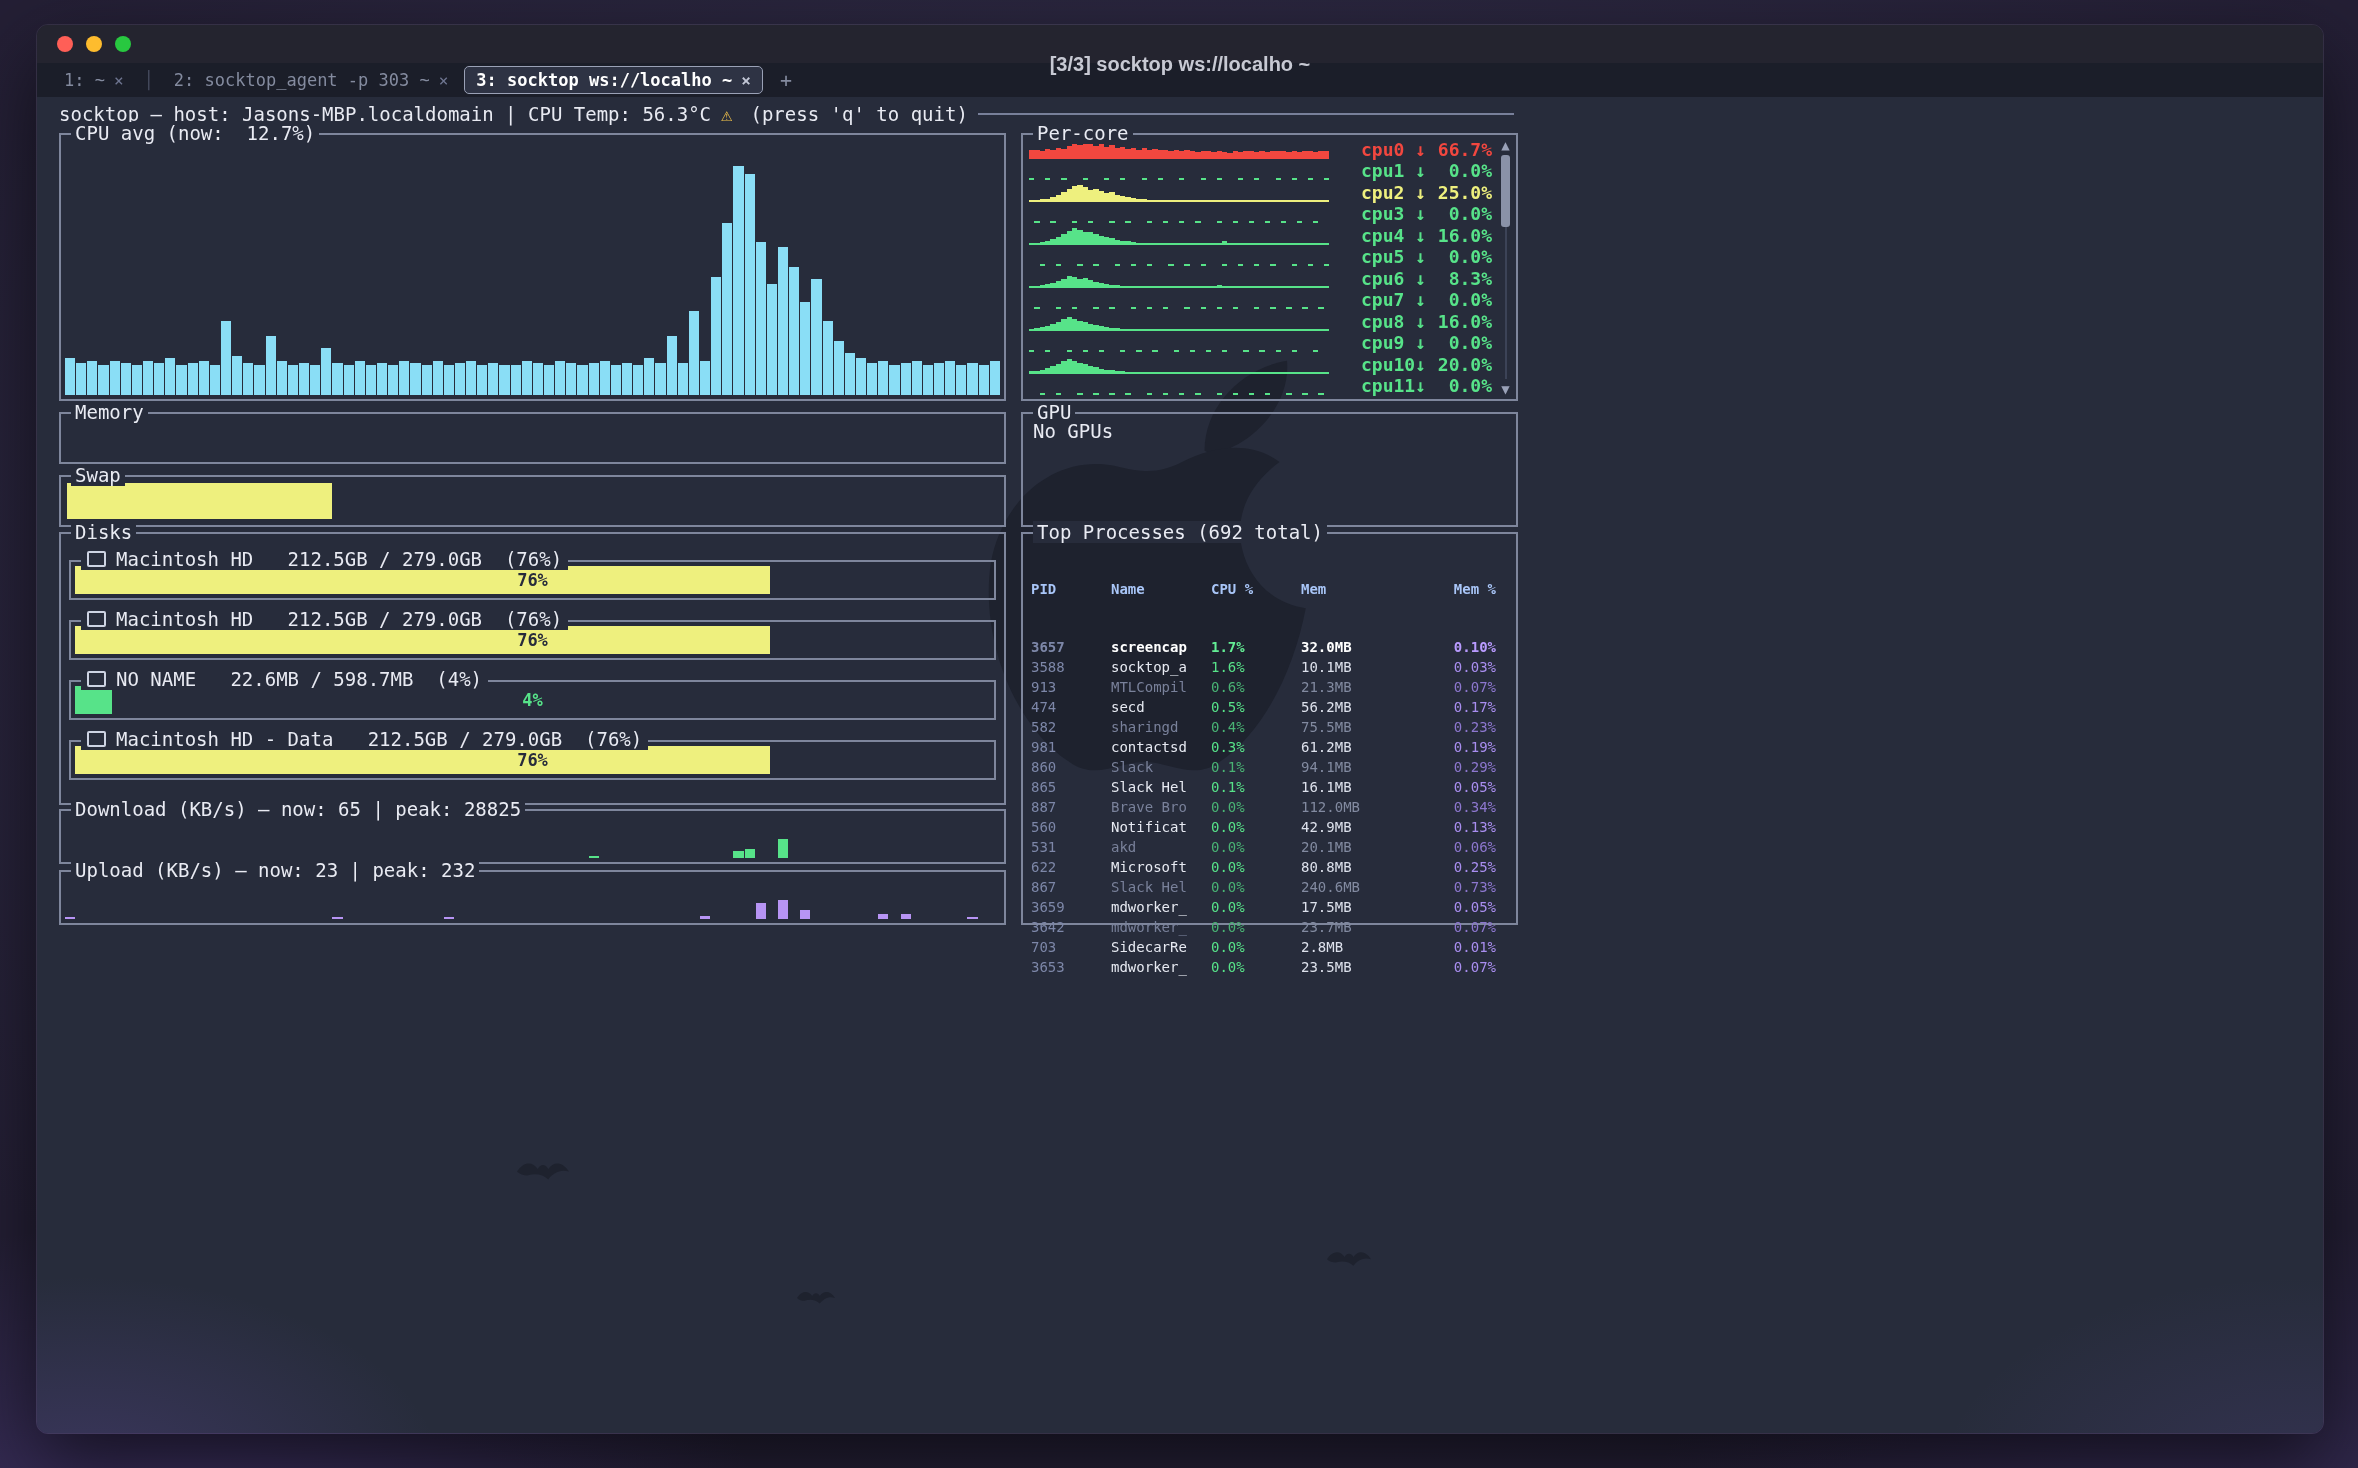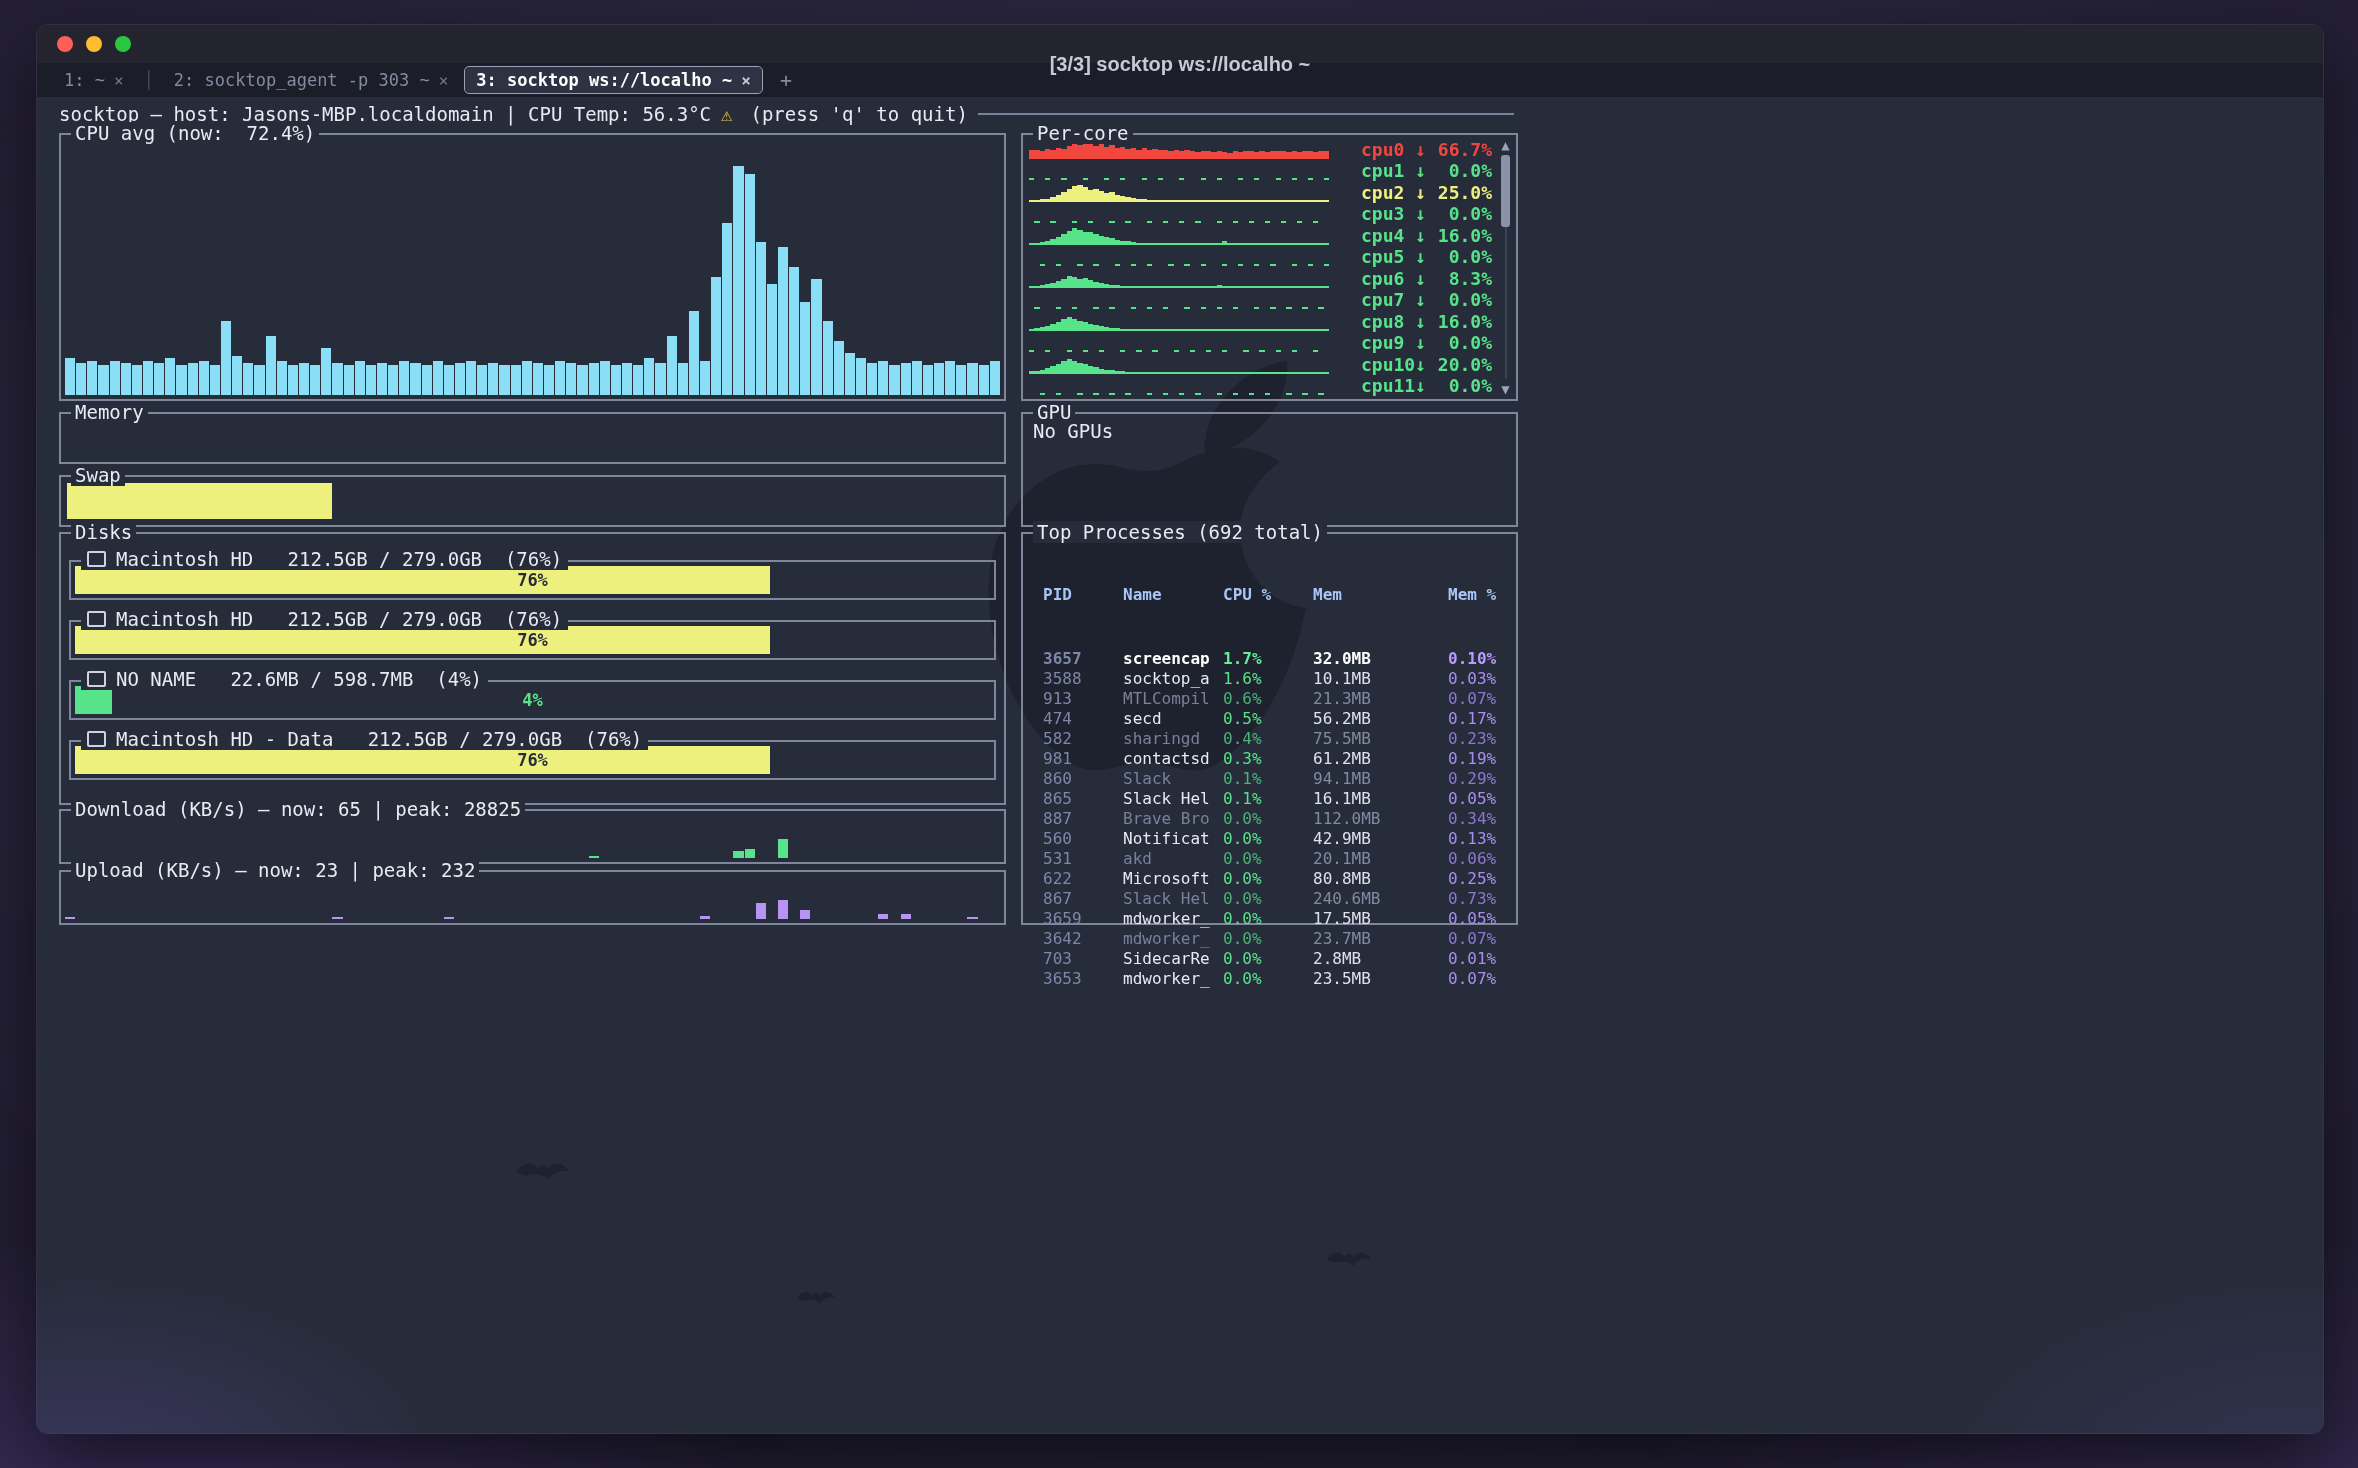--- a/index.html
+++ b/index.html
@@ -76,21 +76,21 @@
   .dicon{width:15px;height:12px;border:2px solid #cdd3e2;border-radius:2px;display:inline-block;}
   .diskbar{position:absolute;left:0;right:0;top:12px;height:36px;border:2px solid #7e869c;}
   .diskbar .fill{top:4px;bottom:4px;left:4px;}
   .diskbar .pct{position:absolute;left:0;right:0;top:50%;transform:translateY(-50%);text-align:center;font-size:17px;font-weight:bold;z-index:2;}
   
   .dl-panel{left:22px;top:712px;width:943px;height:51px;}
   .ul-panel{left:22px;top:773px;width:943px;height:51px;}
   .mini{top:12px;}
   
   .proc-panel{left:984px;top:435px;width:493px;height:389px;}
-  .proc-table{position:absolute;left:8px;right:8px;top:12px;bottom:4px;font-size:16px;margin-left:12px;}
+  .proc-table{position:absolute;left:8px;right:8px;top:12px;bottom:4px;font-size:14px;}
   .prow{display:grid;grid-template-columns:80px 100px 90px 135px 1fr;height:20px;line-height:20px;align-items:center;}
   .prow.phead{height:22px;margin-bottom:5px;}
   .prow .rr{text-align:right;padding-right:12px;}
   .prow.phead span{color:#a9c6f8;font-weight:bold;}
   .prow .c-pid{color:#7d87a8;}
   .prow.sel{font-weight:bold;}
   .prow.sel .c-name,.prow.sel .c-mem{color:#ffffff;}
   .prow.sel .c-cpu{color:#63ef95;}
   .prow.sel .c-mempct{color:#b99bff;}
   .prow.bright .c-name{color:#e7eaf2;}
@@ -141,21 +141,21 @@
           <path fill="#1e222e" d="M0,10 C5,2 12,2 16,8 C18,4 22,4 24,8 C28,2 35,2 40,10 C33,8 28,11 24,16 C20,12 14,11 8,13 C5,13 2,12 0,10 Z"></path>
         </svg><svg class="watermark" style="left:1290px;top:1150px" width="44" height="20" viewBox="0 0 40 16">
           <path fill="#1e222e" d="M0,10 C5,2 12,2 16,8 C18,4 22,4 24,8 C28,2 35,2 40,10 C33,8 28,11 24,16 C20,12 14,11 8,13 C5,13 2,12 0,10 Z"></path>
         </svg><svg class="watermark" style="left:760px;top:1190px" width="38" height="18" viewBox="0 0 40 16">
           <path fill="#1e222e" d="M0,10 C5,2 12,2 16,8 C18,4 22,4 24,8 C28,2 35,2 40,10 C33,8 28,11 24,16 C20,12 14,11 8,13 C5,13 2,12 0,10 Z"></path>
         </svg>
 
       <div class="hline"><span>socktop — host: Jasons-MBP.localdomain | CPU Temp: 56.3°C</span><span class="warn">⚠</span><span class="quit">(press 'q' to quit)</span><span class="rule"></span></div>
 
       <div class="panel cpu-panel">
-        <span class="ptitle">CPU avg (now:  72.4%)</span>
+        <span class="ptitle">CPU avg (now:  12.7%)</span>
         <div class="chart" id="cpuChart"><i style="height: max(15%, 2px); background: rgb(138, 222, 246);"></i><i style="height: max(13%, 2px); background: rgb(138, 222, 246);"></i><i style="height: max(14%, 2px); background: rgb(138, 222, 246);"></i><i style="height: max(12%, 2px); background: rgb(138, 222, 246);"></i><i style="height: max(14%, 2px); background: rgb(138, 222, 246);"></i><i style="height: max(13%, 2px); background: rgb(138, 222, 246);"></i><i style="height: max(12%, 2px); background: rgb(138, 222, 246);"></i><i style="height: max(14%, 2px); background: rgb(138, 222, 246);"></i><i style="height: max(13%, 2px); background: rgb(138, 222, 246);"></i><i style="height: max(15%, 2px); background: rgb(138, 222, 246);"></i><i style="height: max(12%, 2px); background: rgb(138, 222, 246);"></i><i style="height: max(13%, 2px); background: rgb(138, 222, 246);"></i><i style="height: max(14%, 2px); background: rgb(138, 222, 246);"></i><i style="height: max(12%, 2px); background: rgb(138, 222, 246);"></i><i style="height: max(30%, 2px); background: rgb(138, 222, 246);"></i><i style="height: max(16%, 2px); background: rgb(138, 222, 246);"></i><i style="height: max(13%, 2px); background: rgb(138, 222, 246);"></i><i style="height: max(12%, 2px); background: rgb(138, 222, 246);"></i><i style="height: max(24%, 2px); background: rgb(138, 222, 246);"></i><i style="height: max(14%, 2px); background: rgb(138, 222, 246);"></i><i style="height: max(12%, 2px); background: rgb(138, 222, 246);"></i><i style="height: max(13%, 2px); background: rgb(138, 222, 246);"></i><i style="height: max(12%, 2px); background: rgb(138, 222, 246);"></i><i style="height: max(19%, 2px); background: rgb(138, 222, 246);"></i><i style="height: max(13%, 2px); background: rgb(138, 222, 246);"></i><i style="height: max(12%, 2px); background: rgb(138, 222, 246);"></i><i style="height: max(14%, 2px); background: rgb(138, 222, 246);"></i><i style="height: max(12%, 2px); background: rgb(138, 222, 246);"></i><i style="height: max(13%, 2px); background: rgb(138, 222, 246);"></i><i style="height: max(12%, 2px); background: rgb(138, 222, 246);"></i><i style="height: max(14%, 2px); background: rgb(138, 222, 246);"></i><i style="height: max(13%, 2px); background: rgb(138, 222, 246);"></i><i style="height: max(12%, 2px); background: rgb(138, 222, 246);"></i><i style="height: max(14%, 2px); background: rgb(138, 222, 246);"></i><i style="height: max(12%, 2px); background: rgb(138, 222, 246);"></i><i style="height: max(13%, 2px); background: rgb(138, 222, 246);"></i><i style="height: max(14%, 2px); background: rgb(138, 222, 246);"></i><i style="height: max(12%, 2px); background: rgb(138, 222, 246);"></i><i style="height: max(13%, 2px); background: rgb(138, 222, 246);"></i><i style="height: max(12%, 2px); background: rgb(138, 222, 246);"></i><i style="height: max(12%, 2px); background: rgb(138, 222, 246);"></i><i style="height: max(14%, 2px); background: rgb(138, 222, 246);"></i><i style="height: max(13%, 2px); background: rgb(138, 222, 246);"></i><i style="height: max(12%, 2px); background: rgb(138, 222, 246);"></i><i style="height: max(14%, 2px); background: rgb(138, 222, 246);"></i><i style="height: max(13%, 2px); background: rgb(138, 222, 246);"></i><i style="height: max(12%, 2px); background: rgb(138, 222, 246);"></i><i style="height: max(13%, 2px); background: rgb(138, 222, 246);"></i><i style="height: max(14%, 2px); background: rgb(138, 222, 246);"></i><i style="height: max(12%, 2px); background: rgb(138, 222, 246);"></i><i style="height: max(13%, 2px); background: rgb(138, 222, 246);"></i><i style="height: max(12%, 2px); background: rgb(138, 222, 246);"></i><i style="height: max(15%, 2px); background: rgb(138, 222, 246);"></i><i style="height: max(13%, 2px); background: rgb(138, 222, 246);"></i><i style="height: max(24%, 2px); background: rgb(138, 222, 246);"></i><i style="height: max(13%, 2px); background: rgb(138, 222, 246);"></i><i style="height: max(34%, 2px); background: rgb(138, 222, 246);"></i><i style="height: max(14%, 2px); background: rgb(138, 222, 246);"></i><i style="height: max(48%, 2px); background: rgb(138, 222, 246);"></i><i style="height: max(70%, 2px); background: rgb(138, 222, 246);"></i><i style="height: max(93%, 2px); background: rgb(138, 222, 246);"></i><i style="height: max(90%, 2px); background: rgb(138, 222, 246);"></i><i style="height: max(62%, 2px); background: rgb(138, 222, 246);"></i><i style="height: max(45%, 2px); background: rgb(138, 222, 246);"></i><i style="height: max(60%, 2px); background: rgb(138, 222, 246);"></i><i style="height: max(52%, 2px); background: rgb(138, 222, 246);"></i><i style="height: max(38%, 2px); background: rgb(138, 222, 246);"></i><i style="height: max(47%, 2px); background: rgb(138, 222, 246);"></i><i style="height: max(30%, 2px); background: rgb(138, 222, 246);"></i><i style="height: max(22%, 2px); background: rgb(138, 222, 246);"></i><i style="height: max(17%, 2px); background: rgb(138, 222, 246);"></i><i style="height: max(15%, 2px); background: rgb(138, 222, 246);"></i><i style="height: max(13%, 2px); background: rgb(138, 222, 246);"></i><i style="height: max(14%, 2px); background: rgb(138, 222, 246);"></i><i style="height: max(12%, 2px); background: rgb(138, 222, 246);"></i><i style="height: max(13%, 2px); background: rgb(138, 222, 246);"></i><i style="height: max(14%, 2px); background: rgb(138, 222, 246);"></i><i style="height: max(12%, 2px); background: rgb(138, 222, 246);"></i><i style="height: max(13%, 2px); background: rgb(138, 222, 246);"></i><i style="height: max(14%, 2px); background: rgb(138, 222, 246);"></i><i style="height: max(12%, 2px); background: rgb(138, 222, 246);"></i><i style="height: max(13%, 2px); background: rgb(138, 222, 246);"></i><i style="height: max(12%, 2px); background: rgb(138, 222, 246);"></i><i style="height: max(14%, 2px); background: rgb(138, 222, 246);"></i></div>
       </div>
 
       <div class="panel percore">
         <span class="ptitle">Per-core</span>
         <div class="pc-rows" id="pcRows"><div class="pc-row"><div class="pc-spark"><i style="height: max(45%, 2px); background: rgb(242, 71, 63);"></i><i style="height: max(50%, 2px); background: rgb(242, 71, 63);"></i><i style="height: max(42%, 2px); background: rgb(242, 71, 63);"></i><i style="height: max(55%, 2px); background: rgb(242, 71, 63);"></i><i style="height: max(48%, 2px); background: rgb(242, 71, 63);"></i><i style="height: max(60%, 2px); background: rgb(242, 71, 63);"></i><i style="height: max(52%, 2px); background: rgb(242, 71, 63);"></i><i style="height: max(68%, 2px); background: rgb(242, 71, 63);"></i><i style="height: max(85%, 2px); background: rgb(242, 71, 63);"></i><i style="height: max(75%, 2px); background: rgb(242, 71, 63);"></i><i style="height: max(92%, 2px); background: rgb(242, 71, 63);"></i><i style="height: max(80%, 2px); background: rgb(242, 71, 63);"></i><i style="height: max(70%, 2px); background: rgb(242, 71, 63);"></i><i style="height: max(78%, 2px); background: rgb(242, 71, 63);"></i><i style="height: max(64%, 2px); background: rgb(242, 71, 63);"></i><i style="height: max(72%, 2px); background: rgb(242, 71, 63);"></i><i style="height: max(58%, 2px); background: rgb(242, 71, 63);"></i><i style="height: max(64%, 2px); background: rgb(242, 71, 63);"></i><i style="height: max(55%, 2px); background: rgb(242, 71, 63);"></i><i style="height: max(60%, 2px); background: rgb(242, 71, 63);"></i><i style="height: max(50%, 2px); background: rgb(242, 71, 63);"></i><i style="height: max(56%, 2px); background: rgb(242, 71, 63);"></i><i style="height: max(48%, 2px); background: rgb(242, 71, 63);"></i><i style="height: max(52%, 2px); background: rgb(242, 71, 63);"></i><i style="height: max(46%, 2px); background: rgb(242, 71, 63);"></i><i style="height: max(50%, 2px); background: rgb(242, 71, 63);"></i><i style="height: max(42%, 2px); background: rgb(242, 71, 63);"></i><i style="height: max(48%, 2px); background: rgb(242, 71, 63);"></i><i style="height: max(40%, 2px); background: rgb(242, 71, 63);"></i><i style="height: max(46%, 2px); background: rgb(242, 71, 63);"></i><i style="height: max(42%, 2px); background: rgb(242, 71, 63);"></i><i style="height: max(38%, 2px); background: rgb(242, 71, 63);"></i><i style="height: max(44%, 2px); background: rgb(242, 71, 63);"></i><i style="height: max(40%, 2px); background: rgb(242, 71, 63);"></i><i style="height: max(36%, 2px); background: rgb(242, 71, 63);"></i><i style="height: max(42%, 2px); background: rgb(242, 71, 63);"></i><i style="height: max(38%, 2px); background: rgb(242, 71, 63);"></i><i style="height: max(34%, 2px); background: rgb(242, 71, 63);"></i><i style="height: max(40%, 2px); background: rgb(242, 71, 63);"></i><i style="height: max(36%, 2px); background: rgb(242, 71, 63);"></i><i style="height: max(40%, 2px); background: rgb(242, 71, 63);"></i><i style="height: max(44%, 2px); background: rgb(242, 71, 63);"></i><i style="height: max(38%, 2px); background: rgb(242, 71, 63);"></i><i style="height: max(42%, 2px); background: rgb(242, 71, 63);"></i><i style="height: max(36%, 2px); background: rgb(242, 71, 63);"></i><i style="height: max(40%, 2px); background: rgb(242, 71, 63);"></i><i style="height: max(44%, 2px); background: rgb(242, 71, 63);"></i><i style="height: max(40%, 2px); background: rgb(242, 71, 63);"></i><i style="height: max(36%, 2px); background: rgb(242, 71, 63);"></i><i style="height: max(40%, 2px); background: rgb(242, 71, 63);"></i><i style="height: max(38%, 2px); background: rgb(242, 71, 63);"></i><i style="height: max(42%, 2px); background: rgb(242, 71, 63);"></i><i style="height: max(40%, 2px); background: rgb(242, 71, 63);"></i><i style="height: max(36%, 2px); background: rgb(242, 71, 63);"></i><i style="height: max(42%, 2px); background: rgb(242, 71, 63);"></i><i style="height: max(40%, 2px); background: rgb(242, 71, 63);"></i></div><div class="pc-label" style="color: rgb(242, 71, 63);"><span>cpu0 ↓</span><span class="pc-pct">66.7%</span></div></div><div class="pc-row"><div class="pc-spark"><i style="height: max(4%, 2px); background: rgb(87, 227, 137);"></i><i style="height: 0px;"></i><i style="height: 0px;"></i><i style="height: max(5%, 2px); background: rgb(87, 227, 137);"></i><i style="height: 0px;"></i><i style="height: 0px;"></i><i style="height: max(7%, 2px); background: rgb(87, 227, 137);"></i><i style="height: 0px;"></i><i style="height: 0px;"></i><i style="height: 0px;"></i><i style="height: max(6%, 2px); background: rgb(87, 227, 137);"></i><i style="height: 0px;"></i><i style="height: 0px;"></i><i style="height: 0px;"></i><i style="height: max(8%, 2px); background: rgb(87, 227, 137);"></i><i style="height: 0px;"></i><i style="height: 0px;"></i><i style="height: max(5%, 2px); background: rgb(87, 227, 137);"></i><i style="height: 0px;"></i><i style="height: 0px;"></i><i style="height: 0px;"></i><i style="height: max(6%, 2px); background: rgb(87, 227, 137);"></i><i style="height: 0px;"></i><i style="height: 0px;"></i><i style="height: max(4%, 2px); background: rgb(87, 227, 137);"></i><i style="height: 0px;"></i><i style="height: 0px;"></i><i style="height: 0px;"></i><i style="height: max(5%, 2px); background: rgb(87, 227, 137);"></i><i style="height: 0px;"></i><i style="height: 0px;"></i><i style="height: 0px;"></i><i style="height: max(5%, 2px); background: rgb(87, 227, 137);"></i><i style="height: 0px;"></i><i style="height: 0px;"></i><i style="height: max(6%, 2px); background: rgb(87, 227, 137);"></i><i style="height: 0px;"></i><i style="height: 0px;"></i><i style="height: 0px;"></i><i style="height: max(5%, 2px); background: rgb(87, 227, 137);"></i><i style="height: 0px;"></i><i style="height: 0px;"></i><i style="height: max(6%, 2px); background: rgb(87, 227, 137);"></i><i style="height: 0px;"></i><i style="height: 0px;"></i><i style="height: 0px;"></i><i style="height: max(5%, 2px); background: rgb(87, 227, 137);"></i><i style="height: 0px;"></i><i style="height: 0px;"></i><i style="height: max(4%, 2px); background: rgb(87, 227, 137);"></i><i style="height: 0px;"></i><i style="height: 0px;"></i><i style="height: max(6%, 2px); background: rgb(87, 227, 137);"></i><i style="height: 0px;"></i><i style="height: 0px;"></i><i style="height: max(5%, 2px); background: rgb(87, 227, 137);"></i></div><div class="pc-label" style="color: rgb(87, 227, 137);"><span>cpu1 ↓</span><span class="pc-pct">0.0%</span></div></div><div class="pc-row"><div class="pc-spark"><i style="height: max(8%, 2px); background: rgb(238, 240, 126);"></i><i style="height: max(10%, 2px); background: rgb(238, 240, 126);"></i><i style="height: max(14%, 2px); background: rgb(238, 240, 126);"></i><i style="height: max(18%, 2px); background: rgb(238, 240, 126);"></i><i style="height: max(26%, 2px); background: rgb(238, 240, 126);"></i><i style="height: max(36%, 2px); background: rgb(238, 240, 126);"></i><i style="height: max(50%, 2px); background: rgb(238, 240, 126);"></i><i style="height: max(66%, 2px); background: rgb(238, 240, 126);"></i><i style="height: max(82%, 2px); background: rgb(238, 240, 126);"></i><i style="height: max(90%, 2px); background: rgb(238, 240, 126);"></i><i style="height: max(76%, 2px); background: rgb(238, 240, 126);"></i><i style="height: max(62%, 2px); background: rgb(238, 240, 126);"></i><i style="height: max(68%, 2px); background: rgb(238, 240, 126);"></i><i style="height: max(55%, 2px); background: rgb(238, 240, 126);"></i><i style="height: max(46%, 2px); background: rgb(238, 240, 126);"></i><i style="height: max(50%, 2px); background: rgb(238, 240, 126);"></i><i style="height: max(38%, 2px); background: rgb(238, 240, 126);"></i><i style="height: max(30%, 2px); background: rgb(238, 240, 126);"></i><i style="height: max(25%, 2px); background: rgb(238, 240, 126);"></i><i style="height: max(20%, 2px); background: rgb(238, 240, 126);"></i><i style="height: max(16%, 2px); background: rgb(238, 240, 126);"></i><i style="height: max(13%, 2px); background: rgb(238, 240, 126);"></i><i style="height: max(11%, 2px); background: rgb(238, 240, 126);"></i><i style="height: max(9%, 2px); background: rgb(238, 240, 126);"></i><i style="height: max(11%, 2px); background: rgb(238, 240, 126);"></i><i style="height: max(8%, 2px); background: rgb(238, 240, 126);"></i><i style="height: max(7%, 2px); background: rgb(238, 240, 126);"></i><i style="height: max(9%, 2px); background: rgb(238, 240, 126);"></i><i style="height: max(6%, 2px); background: rgb(238, 240, 126);"></i><i style="height: max(7%, 2px); background: rgb(238, 240, 126);"></i><i style="height: max(5%, 2px); background: rgb(238, 240, 126);"></i><i style="height: max(6%, 2px); background: rgb(238, 240, 126);"></i><i style="height: max(8%, 2px); background: rgb(238, 240, 126);"></i><i style="height: max(5%, 2px); background: rgb(238, 240, 126);"></i><i style="height: max(6%, 2px); background: rgb(238, 240, 126);"></i><i style="height: max(4%, 2px); background: rgb(238, 240, 126);"></i><i style="height: max(5%, 2px); background: rgb(238, 240, 126);"></i><i style="height: max(6%, 2px); background: rgb(238, 240, 126);"></i><i style="height: max(4%, 2px); background: rgb(238, 240, 126);"></i><i style="height: max(5%, 2px); background: rgb(238, 240, 126);"></i><i style="height: max(4%, 2px); background: rgb(238, 240, 126);"></i><i style="height: max(5%, 2px); background: rgb(238, 240, 126);"></i><i style="height: max(3%, 2px); background: rgb(238, 240, 126);"></i><i style="height: max(4%, 2px); background: rgb(238, 240, 126);"></i><i style="height: max(5%, 2px); background: rgb(238, 240, 126);"></i><i style="height: max(3%, 2px); background: rgb(238, 240, 126);"></i><i style="height: max(4%, 2px); background: rgb(238, 240, 126);"></i><i style="height: max(3%, 2px); background: rgb(238, 240, 126);"></i><i style="height: max(4%, 2px); background: rgb(238, 240, 126);"></i><i style="height: max(5%, 2px); background: rgb(238, 240, 126);"></i><i style="height: max(4%, 2px); background: rgb(238, 240, 126);"></i><i style="height: max(3%, 2px); background: rgb(238, 240, 126);"></i><i style="height: max(4%, 2px); background: rgb(238, 240, 126);"></i><i style="height: max(3%, 2px); background: rgb(238, 240, 126);"></i><i style="height: max(4%, 2px); background: rgb(238, 240, 126);"></i><i style="height: max(5%, 2px); background: rgb(238, 240, 126);"></i></div><div class="pc-label" style="color: rgb(238, 240, 126);"><span>cpu2 ↓</span><span class="pc-pct">25.0%</span></div></div><div class="pc-row"><div class="pc-spark"><i style="height: 0px;"></i><i style="height: max(5%, 2px); background: rgb(87, 227, 137);"></i><i style="height: 0px;"></i><i style="height: 0px;"></i><i style="height: max(6%, 2px); background: rgb(87, 227, 137);"></i><i style="height: 0px;"></i><i style="height: 0px;"></i><i style="height: 0px;"></i><i style="height: max(7%, 2px); background: rgb(87, 227, 137);"></i><i style="height: 0px;"></i><i style="height: 0px;"></i><i style="height: max(5%, 2px); background: rgb(87, 227, 137);"></i><i style="height: 0px;"></i><i style="height: 0px;"></i><i style="height: 0px;"></i><i style="height: max(6%, 2px); background: rgb(87, 227, 137);"></i><i style="height: 0px;"></i><i style="height: 0px;"></i><i style="height: max(5%, 2px); background: rgb(87, 227, 137);"></i><i style="height: 0px;"></i><i style="height: 0px;"></i><i style="height: 0px;"></i><i style="height: max(7%, 2px); background: rgb(87, 227, 137);"></i><i style="height: 0px;"></i><i style="height: 0px;"></i><i style="height: max(5%, 2px); background: rgb(87, 227, 137);"></i><i style="height: 0px;"></i><i style="height: 0px;"></i><i style="height: max(6%, 2px); background: rgb(87, 227, 137);"></i><i style="height: 0px;"></i><i style="height: 0px;"></i><i style="height: max(5%, 2px); background: rgb(87, 227, 137);"></i><i style="height: 0px;"></i><i style="height: 0px;"></i><i style="height: 0px;"></i><i style="height: max(6%, 2px); background: rgb(87, 227, 137);"></i><i style="height: 0px;"></i><i style="height: 0px;"></i><i style="height: max(5%, 2px); background: rgb(87, 227, 137);"></i><i style="height: 0px;"></i><i style="height: 0px;"></i><i style="height: max(6%, 2px); background: rgb(87, 227, 137);"></i><i style="height: 0px;"></i><i style="height: 0px;"></i><i style="height: max(5%, 2px); background: rgb(87, 227, 137);"></i><i style="height: 0px;"></i><i style="height: 0px;"></i><i style="height: max(6%, 2px); background: rgb(87, 227, 137);"></i><i style="height: 0px;"></i><i style="height: 0px;"></i><i style="height: max(5%, 2px); background: rgb(87, 227, 137);"></i><i style="height: 0px;"></i><i style="height: 0px;"></i><i style="height: max(6%, 2px); background: rgb(87, 227, 137);"></i><i style="height: 0px;"></i><i style="height: 0px;"></i></div><div class="pc-label" style="color: rgb(87, 227, 137);"><span>cpu3 ↓</span><span class="pc-pct">0.0%</span></div></div><div class="pc-row"><div class="pc-spark"><i style="height: max(10%, 2px); background: rgb(87, 227, 137);"></i><i style="height: max(12%, 2px); background: rgb(87, 227, 137);"></i><i style="height: max(16%, 2px); background: rgb(87, 227, 137);"></i><i style="height: max(22%, 2px); background: rgb(87, 227, 137);"></i><i style="height: max(30%, 2px); background: rgb(87, 227, 137);"></i><i style="height: max(42%, 2px); background: rgb(87, 227, 137);"></i><i style="height: max(58%, 2px); background: rgb(87, 227, 137);"></i><i style="height: max(72%, 2px); background: rgb(87, 227, 137);"></i><i style="height: max(86%, 2px); background: rgb(87, 227, 137);"></i><i style="height: max(78%, 2px); background: rgb(87, 227, 137);"></i><i style="height: max(66%, 2px); background: rgb(87, 227, 137);"></i><i style="height: max(70%, 2px); background: rgb(87, 227, 137);"></i><i style="height: max(56%, 2px); background: rgb(87, 227, 137);"></i><i style="height: max(48%, 2px); background: rgb(87, 227, 137);"></i><i style="height: max(40%, 2px); background: rgb(87, 227, 137);"></i><i style="height: max(34%, 2px); background: rgb(87, 227, 137);"></i><i style="height: max(28%, 2px); background: rgb(87, 227, 137);"></i><i style="height: max(22%, 2px); background: rgb(87, 227, 137);"></i><i style="height: max(18%, 2px); background: rgb(87, 227, 137);"></i><i style="height: max(15%, 2px); background: rgb(87, 227, 137);"></i><i style="height: max(12%, 2px); background: rgb(87, 227, 137);"></i><i style="height: max(10%, 2px); background: rgb(87, 227, 137);"></i><i style="height: max(9%, 2px); background: rgb(87, 227, 137);"></i><i style="height: max(8%, 2px); background: rgb(87, 227, 137);"></i><i style="height: max(10%, 2px); background: rgb(87, 227, 137);"></i><i style="height: max(7%, 2px); background: rgb(87, 227, 137);"></i><i style="height: max(6%, 2px); background: rgb(87, 227, 137);"></i><i style="height: max(8%, 2px); background: rgb(87, 227, 137);"></i><i style="height: max(6%, 2px); background: rgb(87, 227, 137);"></i><i style="height: max(5%, 2px); background: rgb(87, 227, 137);"></i><i style="height: max(6%, 2px); background: rgb(87, 227, 137);"></i><i style="height: max(5%, 2px); background: rgb(87, 227, 137);"></i><i style="height: max(7%, 2px); background: rgb(87, 227, 137);"></i><i style="height: max(5%, 2px); background: rgb(87, 227, 137);"></i><i style="height: max(4%, 2px); background: rgb(87, 227, 137);"></i><i style="height: max(6%, 2px); background: rgb(87, 227, 137);"></i><i style="height: max(18%, 2px); background: rgb(87, 227, 137);"></i><i style="height: max(12%, 2px); background: rgb(87, 227, 137);"></i><i style="height: max(7%, 2px); background: rgb(87, 227, 137);"></i><i style="height: max(5%, 2px); background: rgb(87, 227, 137);"></i><i style="height: max(4%, 2px); background: rgb(87, 227, 137);"></i><i style="height: max(5%, 2px); background: rgb(87, 227, 137);"></i><i style="height: max(4%, 2px); background: rgb(87, 227, 137);"></i><i style="height: max(5%, 2px); background: rgb(87, 227, 137);"></i><i style="height: max(4%, 2px); background: rgb(87, 227, 137);"></i><i style="height: max(3%, 2px); background: rgb(87, 227, 137);"></i><i style="height: max(5%, 2px); background: rgb(87, 227, 137);"></i><i style="height: max(4%, 2px); background: rgb(87, 227, 137);"></i><i style="height: max(3%, 2px); background: rgb(87, 227, 137);"></i><i style="height: max(4%, 2px); background: rgb(87, 227, 137);"></i><i style="height: max(5%, 2px); background: rgb(87, 227, 137);"></i><i style="height: max(3%, 2px); background: rgb(87, 227, 137);"></i><i style="height: max(4%, 2px); background: rgb(87, 227, 137);"></i><i style="height: max(3%, 2px); background: rgb(87, 227, 137);"></i><i style="height: max(4%, 2px); background: rgb(87, 227, 137);"></i><i style="height: max(5%, 2px); background: rgb(87, 227, 137);"></i></div><div class="pc-label" style="color: rgb(87, 227, 137);"><span>cpu4 ↓</span><span class="pc-pct">16.0%</span></div></div><div class="pc-row"><div class="pc-spark"><i style="height: 0px;"></i><i style="height: 0px;"></i><i style="height: max(5%, 2px); background: rgb(87, 227, 137);"></i><i style="height: 0px;"></i><i style="height: 0px;"></i><i style="height: max(6%, 2px); background: rgb(87, 227, 137);"></i><i style="height: 0px;"></i><i style="height: 0px;"></i><i style="height: 0px;"></i><i style="height: max(5%, 2px); background: rgb(87, 227, 137);"></i><i style="height: 0px;"></i><i style="height: 0px;"></i><i style="height: max(7%, 2px); background: rgb(87, 227, 137);"></i><i style="height: 0px;"></i><i style="height: 0px;"></i><i style="height: 0px;"></i><i style="height: max(5%, 2px); background: rgb(87, 227, 137);"></i><i style="height: 0px;"></i><i style="height: 0px;"></i><i style="height: max(6%, 2px); background: rgb(87, 227, 137);"></i><i style="height: 0px;"></i><i style="height: 0px;"></i><i style="height: max(5%, 2px); background: rgb(87, 227, 137);"></i><i style="height: 0px;"></i><i style="height: 0px;"></i><i style="height: 0px;"></i><i style="height: max(6%, 2px); background: rgb(87, 227, 137);"></i><i style="height: 0px;"></i><i style="height: 0px;"></i><i style="height: max(5%, 2px); background: rgb(87, 227, 137);"></i><i style="height: 0px;"></i><i style="height: 0px;"></i><i style="height: max(6%, 2px); background: rgb(87, 227, 137);"></i><i style="height: 0px;"></i><i style="height: 0px;"></i><i style="height: 0px;"></i><i style="height: max(5%, 2px); background: rgb(87, 227, 137);"></i><i style="height: 0px;"></i><i style="height: 0px;"></i><i style="height: max(6%, 2px); background: rgb(87, 227, 137);"></i><i style="height: 0px;"></i><i style="height: 0px;"></i><i style="height: max(5%, 2px); background: rgb(87, 227, 137);"></i><i style="height: 0px;"></i><i style="height: 0px;"></i><i style="height: max(6%, 2px); background: rgb(87, 227, 137);"></i><i style="height: 0px;"></i><i style="height: 0px;"></i><i style="height: 0px;"></i><i style="height: max(5%, 2px); background: rgb(87, 227, 137);"></i><i style="height: 0px;"></i><i style="height: 0px;"></i><i style="height: max(6%, 2px); background: rgb(87, 227, 137);"></i><i style="height: 0px;"></i><i style="height: 0px;"></i><i style="height: max(5%, 2px); background: rgb(87, 227, 137);"></i></div><div class="pc-label" style="color: rgb(87, 227, 137);"><span>cpu5 ↓</span><span class="pc-pct">0.0%</span></div></div><div class="pc-row"><div class="pc-spark"><i style="height: max(8%, 2px); background: rgb(87, 227, 137);"></i><i style="height: max(10%, 2px); background: rgb(87, 227, 137);"></i><i style="height: max(13%, 2px); background: rgb(87, 227, 137);"></i><i style="height: max(18%, 2px); background: rgb(87, 227, 137);"></i><i style="height: max(26%, 2px); background: rgb(87, 227, 137);"></i><i style="height: max(36%, 2px); background: rgb(87, 227, 137);"></i><i style="height: max(48%, 2px); background: rgb(87, 227, 137);"></i><i style="height: max(62%, 2px); background: rgb(87, 227, 137);"></i><i style="height: max(56%, 2px); background: rgb(87, 227, 137);"></i><i style="height: max(46%, 2px); background: rgb(87, 227, 137);"></i><i style="height: max(50%, 2px); background: rgb(87, 227, 137);"></i><i style="height: max(40%, 2px); background: rgb(87, 227, 137);"></i><i style="height: max(32%, 2px); background: rgb(87, 227, 137);"></i><i style="height: max(26%, 2px); background: rgb(87, 227, 137);"></i><i style="height: max(20%, 2px); background: rgb(87, 227, 137);"></i><i style="height: max(16%, 2px); background: rgb(87, 227, 137);"></i><i style="height: max(13%, 2px); background: rgb(87, 227, 137);"></i><i style="height: max(11%, 2px); background: rgb(87, 227, 137);"></i><i style="height: max(9%, 2px); background: rgb(87, 227, 137);"></i><i style="height: max(8%, 2px); background: rgb(87, 227, 137);"></i><i style="height: max(7%, 2px); background: rgb(87, 227, 137);"></i><i style="height: max(8%, 2px); background: rgb(87, 227, 137);"></i><i style="height: max(6%, 2px); background: rgb(87, 227, 137);"></i><i style="height: max(5%, 2px); background: rgb(87, 227, 137);"></i><i style="height: max(6%, 2px); background: rgb(87, 227, 137);"></i><i style="height: max(5%, 2px); background: rgb(87, 227, 137);"></i><i style="height: max(4%, 2px); background: rgb(87, 227, 137);"></i><i style="height: max(5%, 2px); background: rgb(87, 227, 137);"></i><i style="height: max(6%, 2px); background: rgb(87, 227, 137);"></i><i style="height: max(4%, 2px); background: rgb(87, 227, 137);"></i><i style="height: max(5%, 2px); background: rgb(87, 227, 137);"></i><i style="height: max(4%, 2px); background: rgb(87, 227, 137);"></i><i style="height: max(3%, 2px); background: rgb(87, 227, 137);"></i><i style="height: max(4%, 2px); background: rgb(87, 227, 137);"></i><i style="height: max(5%, 2px); background: rgb(87, 227, 137);"></i><i style="height: max(12%, 2px); background: rgb(87, 227, 137);"></i><i style="height: max(8%, 2px); background: rgb(87, 227, 137);"></i><i style="height: max(5%, 2px); background: rgb(87, 227, 137);"></i><i style="height: max(4%, 2px); background: rgb(87, 227, 137);"></i><i style="height: max(3%, 2px); background: rgb(87, 227, 137);"></i><i style="height: max(4%, 2px); background: rgb(87, 227, 137);"></i><i style="height: max(3%, 2px); background: rgb(87, 227, 137);"></i><i style="height: max(4%, 2px); background: rgb(87, 227, 137);"></i><i style="height: max(3%, 2px); background: rgb(87, 227, 137);"></i><i style="height: max(4%, 2px); background: rgb(87, 227, 137);"></i><i style="height: max(5%, 2px); background: rgb(87, 227, 137);"></i><i style="height: max(3%, 2px); background: rgb(87, 227, 137);"></i><i style="height: max(4%, 2px); background: rgb(87, 227, 137);"></i><i style="height: max(3%, 2px); background: rgb(87, 227, 137);"></i><i style="height: max(4%, 2px); background: rgb(87, 227, 137);"></i><i style="height: max(3%, 2px); background: rgb(87, 227, 137);"></i><i style="height: max(4%, 2px); background: rgb(87, 227, 137);"></i><i style="height: max(5%, 2px); background: rgb(87, 227, 137);"></i><i style="height: max(3%, 2px); background: rgb(87, 227, 137);"></i><i style="height: max(4%, 2px); background: rgb(87, 227, 137);"></i><i style="height: max(3%, 2px); background: rgb(87, 227, 137);"></i></div><div class="pc-label" style="color: rgb(87, 227, 137);"><span>cpu6 ↓</span><span class="pc-pct">8.3%</span></div></div><div class="pc-row"><div class="pc-spark"><i style="height: 0px;"></i><i style="height: max(6%, 2px); background: rgb(87, 227, 137);"></i><i style="height: 0px;"></i><i style="height: 0px;"></i><i style="height: 0px;"></i><i style="height: max(5%, 2px); background: rgb(87, 227, 137);"></i><i style="height: 0px;"></i><i style="height: 0px;"></i><i style="height: max(6%, 2px); background: rgb(87, 227, 137);"></i><i style="height: 0px;"></i><i style="height: 0px;"></i><i style="height: 0px;"></i><i style="height: max(5%, 2px); background: rgb(87, 227, 137);"></i><i style="height: 0px;"></i><i style="height: 0px;"></i><i style="height: max(6%, 2px); background: rgb(87, 227, 137);"></i><i style="height: 0px;"></i><i style="height: 0px;"></i><i style="height: 0px;"></i><i style="height: max(5%, 2px); background: rgb(87, 227, 137);"></i><i style="height: 0px;"></i><i style="height: 0px;"></i><i style="height: max(6%, 2px); background: rgb(87, 227, 137);"></i><i style="height: 0px;"></i><i style="height: 0px;"></i><i style="height: max(5%, 2px); background: rgb(87, 227, 137);"></i><i style="height: 0px;"></i><i style="height: 0px;"></i><i style="height: 0px;"></i><i style="height: max(6%, 2px); background: rgb(87, 227, 137);"></i><i style="height: 0px;"></i><i style="height: 0px;"></i><i style="height: max(5%, 2px); background: rgb(87, 227, 137);"></i><i style="height: 0px;"></i><i style="height: 0px;"></i><i style="height: max(6%, 2px); background: rgb(87, 227, 137);"></i><i style="height: 0px;"></i><i style="height: 0px;"></i><i style="height: max(5%, 2px); background: rgb(87, 227, 137);"></i><i style="height: 0px;"></i><i style="height: 0px;"></i><i style="height: 0px;"></i><i style="height: max(6%, 2px); background: rgb(87, 227, 137);"></i><i style="height: 0px;"></i><i style="height: 0px;"></i><i style="height: max(5%, 2px); background: rgb(87, 227, 137);"></i><i style="height: 0px;"></i><i style="height: 0px;"></i><i style="height: max(6%, 2px); background: rgb(87, 227, 137);"></i><i style="height: 0px;"></i><i style="height: 0px;"></i><i style="height: max(5%, 2px); background: rgb(87, 227, 137);"></i><i style="height: 0px;"></i><i style="height: 0px;"></i><i style="height: max(6%, 2px); background: rgb(87, 227, 137);"></i><i style="height: 0px;"></i></div><div class="pc-label" style="color: rgb(87, 227, 137);"><span>cpu7 ↓</span><span class="pc-pct">0.0%</span></div></div><div class="pc-row"><div class="pc-spark"><i style="height: max(10%, 2px); background: rgb(87, 227, 137);"></i><i style="height: max(13%, 2px); background: rgb(87, 227, 137);"></i><i style="height: max(17%, 2px); background: rgb(87, 227, 137);"></i><i style="height: max(24%, 2px); background: rgb(87, 227, 137);"></i><i style="height: max(34%, 2px); background: rgb(87, 227, 137);"></i><i style="height: max(46%, 2px); background: rgb(87, 227, 137);"></i><i style="height: max(60%, 2px); background: rgb(87, 227, 137);"></i><i style="height: max(70%, 2px); background: rgb(87, 227, 137);"></i><i style="height: max(62%, 2px); background: rgb(87, 227, 137);"></i><i style="height: max(52%, 2px); background: rgb(87, 227, 137);"></i><i style="height: max(44%, 2px); background: rgb(87, 227, 137);"></i><i style="height: max(36%, 2px); background: rgb(87, 227, 137);"></i><i style="height: max(30%, 2px); background: rgb(87, 227, 137);"></i><i style="height: max(24%, 2px); background: rgb(87, 227, 137);"></i><i style="height: max(19%, 2px); background: rgb(87, 227, 137);"></i><i style="height: max(15%, 2px); background: rgb(87, 227, 137);"></i><i style="height: max(12%, 2px); background: rgb(87, 227, 137);"></i><i style="height: max(10%, 2px); background: rgb(87, 227, 137);"></i><i style="height: max(8%, 2px); background: rgb(87, 227, 137);"></i><i style="height: max(7%, 2px); background: rgb(87, 227, 137);"></i><i style="height: max(8%, 2px); background: rgb(87, 227, 137);"></i><i style="height: max(6%, 2px); background: rgb(87, 227, 137);"></i><i style="height: max(5%, 2px); background: rgb(87, 227, 137);"></i><i style="height: max(8%, 2px); background: rgb(87, 227, 137);"></i><i style="height: max(4%, 2px); background: rgb(87, 227, 137);"></i><i style="height: max(6%, 2px); background: rgb(87, 227, 137);"></i><i style="height: max(10%, 2px); background: rgb(87, 227, 137);"></i><i style="height: max(4%, 2px); background: rgb(87, 227, 137);"></i><i style="height: max(6%, 2px); background: rgb(87, 227, 137);"></i><i style="height: max(3%, 2px); background: rgb(87, 227, 137);"></i><i style="height: max(8%, 2px); background: rgb(87, 227, 137);"></i><i style="height: max(4%, 2px); background: rgb(87, 227, 137);"></i><i style="height: max(3%, 2px); background: rgb(87, 227, 137);"></i><i style="height: max(6%, 2px); background: rgb(87, 227, 137);"></i><i style="height: max(4%, 2px); background: rgb(87, 227, 137);"></i><i style="height: max(8%, 2px); background: rgb(87, 227, 137);"></i><i style="height: max(3%, 2px); background: rgb(87, 227, 137);"></i><i style="height: max(5%, 2px); background: rgb(87, 227, 137);"></i><i style="height: max(8%, 2px); background: rgb(87, 227, 137);"></i><i style="height: max(4%, 2px); background: rgb(87, 227, 137);"></i><i style="height: max(3%, 2px); background: rgb(87, 227, 137);"></i><i style="height: max(6%, 2px); background: rgb(87, 227, 137);"></i><i style="height: max(4%, 2px); background: rgb(87, 227, 137);"></i><i style="height: max(8%, 2px); background: rgb(87, 227, 137);"></i><i style="height: max(4%, 2px); background: rgb(87, 227, 137);"></i><i style="height: max(3%, 2px); background: rgb(87, 227, 137);"></i><i style="height: max(6%, 2px); background: rgb(87, 227, 137);"></i><i style="height: max(3%, 2px); background: rgb(87, 227, 137);"></i><i style="height: max(8%, 2px); background: rgb(87, 227, 137);"></i><i style="height: max(4%, 2px); background: rgb(87, 227, 137);"></i><i style="height: max(3%, 2px); background: rgb(87, 227, 137);"></i><i style="height: max(6%, 2px); background: rgb(87, 227, 137);"></i><i style="height: max(4%, 2px); background: rgb(87, 227, 137);"></i><i style="height: max(3%, 2px); background: rgb(87, 227, 137);"></i><i style="height: max(8%, 2px); background: rgb(87, 227, 137);"></i><i style="height: max(4%, 2px); background: rgb(87, 227, 137);"></i></div><div class="pc-label" style="color: rgb(87, 227, 137);"><span>cpu8 ↓</span><span class="pc-pct">16.0%</span></div></div><div class="pc-row"><div class="pc-spark"><i style="height: max(5%, 2px); background: rgb(87, 227, 137);"></i><i style="height: 0px;"></i><i style="height: 0px;"></i><i style="height: max(6%, 2px); background: rgb(87, 227, 137);"></i><i style="height: 0px;"></i><i style="height: 0px;"></i><i style="height: 0px;"></i><i style="height: max(5%, 2px); background: rgb(87, 227, 137);"></i><i style="height: 0px;"></i><i style="height: 0px;"></i><i style="height: max(6%, 2px); background: rgb(87, 227, 137);"></i><i style="height: 0px;"></i><i style="height: 0px;"></i><i style="height: max(5%, 2px); background: rgb(87, 227, 137);"></i><i style="height: 0px;"></i><i style="height: 0px;"></i><i style="height: 0px;"></i><i style="height: max(6%, 2px); background: rgb(87, 227, 137);"></i><i style="height: 0px;"></i><i style="height: 0px;"></i><i style="height: max(5%, 2px); background: rgb(87, 227, 137);"></i><i style="height: 0px;"></i><i style="height: 0px;"></i><i style="height: max(6%, 2px); background: rgb(87, 227, 137);"></i><i style="height: 0px;"></i><i style="height: 0px;"></i><i style="height: 0px;"></i><i style="height: max(5%, 2px); background: rgb(87, 227, 137);"></i><i style="height: 0px;"></i><i style="height: 0px;"></i><i style="height: max(6%, 2px); background: rgb(87, 227, 137);"></i><i style="height: 0px;"></i><i style="height: 0px;"></i><i style="height: max(5%, 2px); background: rgb(87, 227, 137);"></i><i style="height: 0px;"></i><i style="height: 0px;"></i><i style="height: max(6%, 2px); background: rgb(87, 227, 137);"></i><i style="height: 0px;"></i><i style="height: 0px;"></i><i style="height: 0px;"></i><i style="height: max(5%, 2px); background: rgb(87, 227, 137);"></i><i style="height: 0px;"></i><i style="height: 0px;"></i><i style="height: max(6%, 2px); background: rgb(87, 227, 137);"></i><i style="height: 0px;"></i><i style="height: 0px;"></i><i style="height: max(5%, 2px); background: rgb(87, 227, 137);"></i><i style="height: 0px;"></i><i style="height: 0px;"></i><i style="height: max(6%, 2px); background: rgb(87, 227, 137);"></i><i style="height: 0px;"></i><i style="height: 0px;"></i><i style="height: 0px;"></i><i style="height: max(5%, 2px); background: rgb(87, 227, 137);"></i><i style="height: 0px;"></i><i style="height: 0px;"></i></div><div class="pc-label" style="color: rgb(87, 227, 137);"><span>cpu9 ↓</span><span class="pc-pct">0.0%</span></div></div><div class="pc-row"><div class="pc-spark"><i style="height: max(12%, 2px); background: rgb(87, 227, 137);"></i><i style="height: max(15%, 2px); background: rgb(87, 227, 137);"></i><i style="height: max(20%, 2px); background: rgb(87, 227, 137);"></i><i style="height: max(28%, 2px); background: rgb(87, 227, 137);"></i><i style="height: max(38%, 2px); background: rgb(87, 227, 137);"></i><i style="height: max(52%, 2px); background: rgb(87, 227, 137);"></i><i style="height: max(66%, 2px); background: rgb(87, 227, 137);"></i><i style="height: max(78%, 2px); background: rgb(87, 227, 137);"></i><i style="height: max(68%, 2px); background: rgb(87, 227, 137);"></i><i style="height: max(58%, 2px); background: rgb(87, 227, 137);"></i><i style="height: max(48%, 2px); background: rgb(87, 227, 137);"></i><i style="height: max(40%, 2px); background: rgb(87, 227, 137);"></i><i style="height: max(32%, 2px); background: rgb(87, 227, 137);"></i><i style="height: max(26%, 2px); background: rgb(87, 227, 137);"></i><i style="height: max(21%, 2px); background: rgb(87, 227, 137);"></i><i style="height: max(17%, 2px); background: rgb(87, 227, 137);"></i><i style="height: max(14%, 2px); background: rgb(87, 227, 137);"></i><i style="height: max(11%, 2px); background: rgb(87, 227, 137);"></i><i style="height: max(9%, 2px); background: rgb(87, 227, 137);"></i><i style="height: max(8%, 2px); background: rgb(87, 227, 137);"></i><i style="height: max(7%, 2px); background: rgb(87, 227, 137);"></i><i style="height: max(8%, 2px); background: rgb(87, 227, 137);"></i><i style="height: max(6%, 2px); background: rgb(87, 227, 137);"></i><i style="height: max(5%, 2px); background: rgb(87, 227, 137);"></i><i style="height: max(7%, 2px); background: rgb(87, 227, 137);"></i><i style="height: max(5%, 2px); background: rgb(87, 227, 137);"></i><i style="height: max(6%, 2px); background: rgb(87, 227, 137);"></i><i style="height: max(4%, 2px); background: rgb(87, 227, 137);"></i><i style="height: max(5%, 2px); background: rgb(87, 227, 137);"></i><i style="height: max(8%, 2px); background: rgb(87, 227, 137);"></i><i style="height: max(4%, 2px); background: rgb(87, 227, 137);"></i><i style="height: max(5%, 2px); background: rgb(87, 227, 137);"></i><i style="height: max(3%, 2px); background: rgb(87, 227, 137);"></i><i style="height: max(4%, 2px); background: rgb(87, 227, 137);"></i><i style="height: max(6%, 2px); background: rgb(87, 227, 137);"></i><i style="height: max(3%, 2px); background: rgb(87, 227, 137);"></i><i style="height: max(5%, 2px); background: rgb(87, 227, 137);"></i><i style="height: max(4%, 2px); background: rgb(87, 227, 137);"></i><i style="height: max(3%, 2px); background: rgb(87, 227, 137);"></i><i style="height: max(5%, 2px); background: rgb(87, 227, 137);"></i><i style="height: max(3%, 2px); background: rgb(87, 227, 137);"></i><i style="height: max(4%, 2px); background: rgb(87, 227, 137);"></i><i style="height: max(5%, 2px); background: rgb(87, 227, 137);"></i><i style="height: max(3%, 2px); background: rgb(87, 227, 137);"></i><i style="height: max(4%, 2px); background: rgb(87, 227, 137);"></i><i style="height: max(3%, 2px); background: rgb(87, 227, 137);"></i><i style="height: max(5%, 2px); background: rgb(87, 227, 137);"></i><i style="height: max(3%, 2px); background: rgb(87, 227, 137);"></i><i style="height: max(4%, 2px); background: rgb(87, 227, 137);"></i><i style="height: max(3%, 2px); background: rgb(87, 227, 137);"></i><i style="height: max(4%, 2px); background: rgb(87, 227, 137);"></i><i style="height: max(5%, 2px); background: rgb(87, 227, 137);"></i><i style="height: max(3%, 2px); background: rgb(87, 227, 137);"></i><i style="height: max(4%, 2px); background: rgb(87, 227, 137);"></i><i style="height: max(3%, 2px); background: rgb(87, 227, 137);"></i><i style="height: max(4%, 2px); background: rgb(87, 227, 137);"></i></div><div class="pc-label" style="color: rgb(87, 227, 137);"><span>cpu10↓</span><span class="pc-pct">20.0%</span></div></div><div class="pc-row"><div class="pc-spark"><i style="height: 0px;"></i><i style="height: 0px;"></i><i style="height: max(6%, 2px); background: rgb(87, 227, 137);"></i><i style="height: 0px;"></i><i style="height: 0px;"></i><i style="height: max(5%, 2px); background: rgb(87, 227, 137);"></i><i style="height: 0px;"></i><i style="height: 0px;"></i><i style="height: 0px;"></i><i style="height: max(6%, 2px); background: rgb(87, 227, 137);"></i><i style="height: 0px;"></i><i style="height: 0px;"></i><i style="height: max(5%, 2px); background: rgb(87, 227, 137);"></i><i style="height: 0px;"></i><i style="height: 0px;"></i><i style="height: max(6%, 2px); background: rgb(87, 227, 137);"></i><i style="height: 0px;"></i><i style="height: 0px;"></i><i style="height: max(5%, 2px); background: rgb(87, 227, 137);"></i><i style="height: 0px;"></i><i style="height: 0px;"></i><i style="height: 0px;"></i><i style="height: max(6%, 2px); background: rgb(87, 227, 137);"></i><i style="height: 0px;"></i><i style="height: 0px;"></i><i style="height: max(5%, 2px); background: rgb(87, 227, 137);"></i><i style="height: 0px;"></i><i style="height: 0px;"></i><i style="height: max(6%, 2px); background: rgb(87, 227, 137);"></i><i style="height: 0px;"></i><i style="height: 0px;"></i><i style="height: max(5%, 2px); background: rgb(87, 227, 137);"></i><i style="height: 0px;"></i><i style="height: 0px;"></i><i style="height: 0px;"></i><i style="height: max(6%, 2px); background: rgb(87, 227, 137);"></i><i style="height: 0px;"></i><i style="height: 0px;"></i><i style="height: max(5%, 2px); background: rgb(87, 227, 137);"></i><i style="height: 0px;"></i><i style="height: 0px;"></i><i style="height: max(6%, 2px); background: rgb(87, 227, 137);"></i><i style="height: 0px;"></i><i style="height: 0px;"></i><i style="height: max(5%, 2px); background: rgb(87, 227, 137);"></i><i style="height: 0px;"></i><i style="height: 0px;"></i><i style="height: 0px;"></i><i style="height: max(6%, 2px); background: rgb(87, 227, 137);"></i><i style="height: 0px;"></i><i style="height: 0px;"></i><i style="height: max(5%, 2px); background: rgb(87, 227, 137);"></i><i style="height: 0px;"></i><i style="height: 0px;"></i><i style="height: max(6%, 2px); background: rgb(87, 227, 137);"></i><i style="height: 0px;"></i></div><div class="pc-label" style="color: rgb(87, 227, 137);"><span>cpu11↓</span><span class="pc-pct">0.0%</span></div></div></div>
         <div class="pc-scroll"><span class="sc-up">▲</span><span class="sc-track"></span><span class="sc-thumb"></span><span class="sc-down">▼</span></div>
       </div>
 
       <div class="panel mem-panel">

